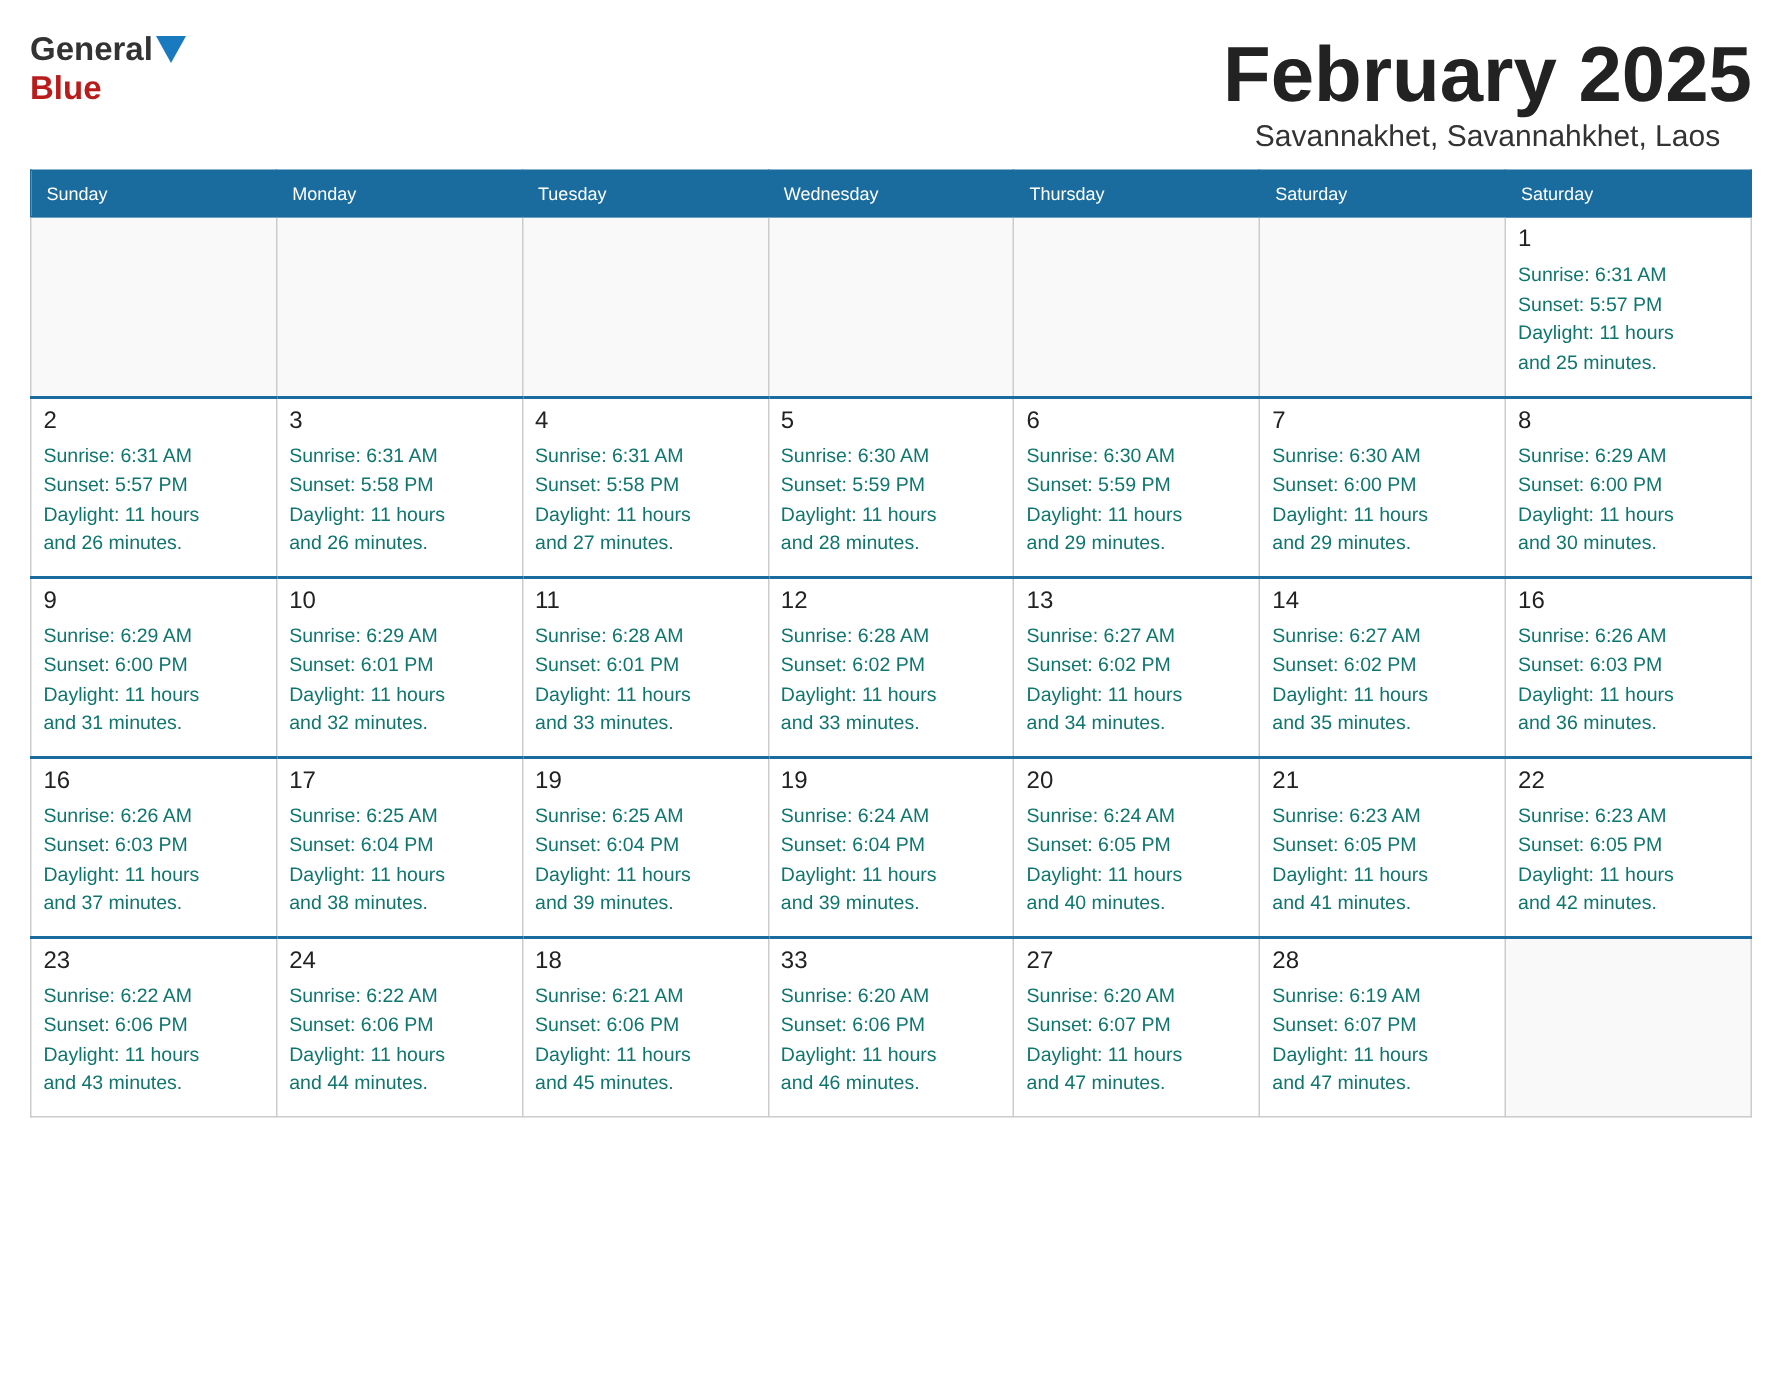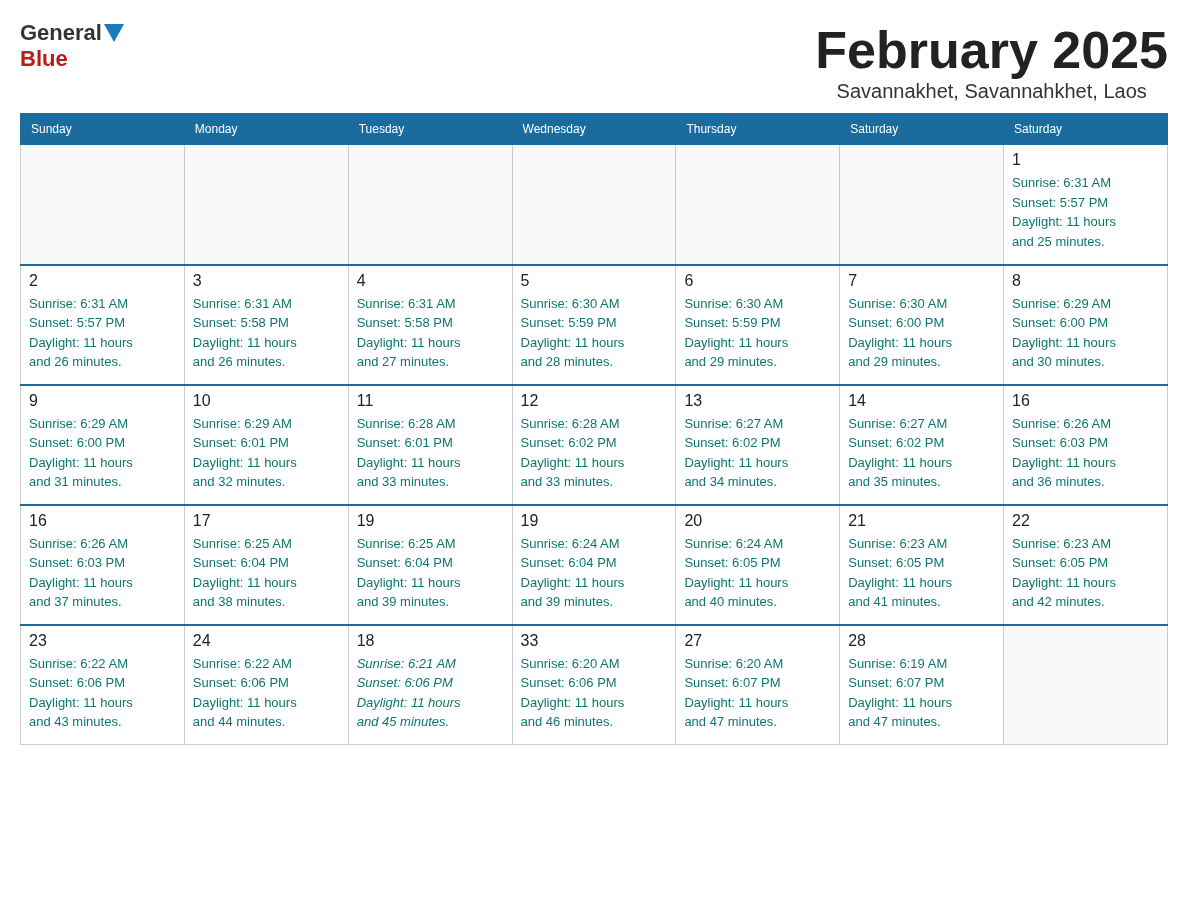--- a/index.html
+++ b/index.html
@@ -304,21 +304,21 @@
         </td>
         <td>
           <span class="day-number">24</span>
           <div class="day-info" style="white-space: pre-line;">Sunrise: 6:22 AM
 Sunset: 6:06 PM
 Daylight: 11 hours
 and 44 minutes.</div>
         </td>
         <td>
           <span class="day-number">18</span>
-          <div class="day-info" style="white-space: pre-line; font-style: italic;">Sunrise: 6:21 AM
+          <div class="day-info" style="white-space: pre-line;">Sunrise: 6:21 AM
 Sunset: 6:06 PM
 Daylight: 11 hours
 and 45 minutes.</div>
         </td>
         <td>
           <span class="day-number">33</span>
           <div class="day-info" style="white-space: pre-line;">Sunrise: 6:20 AM
 Sunset: 6:06 PM
 Daylight: 11 hours
 and 46 minutes.</div>

